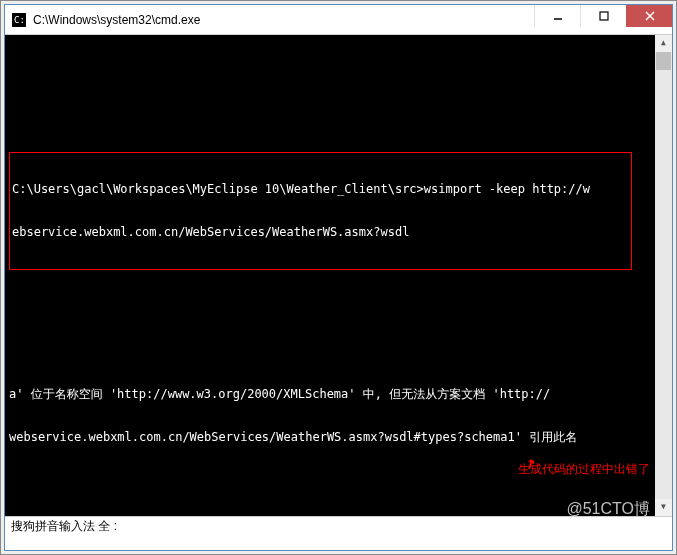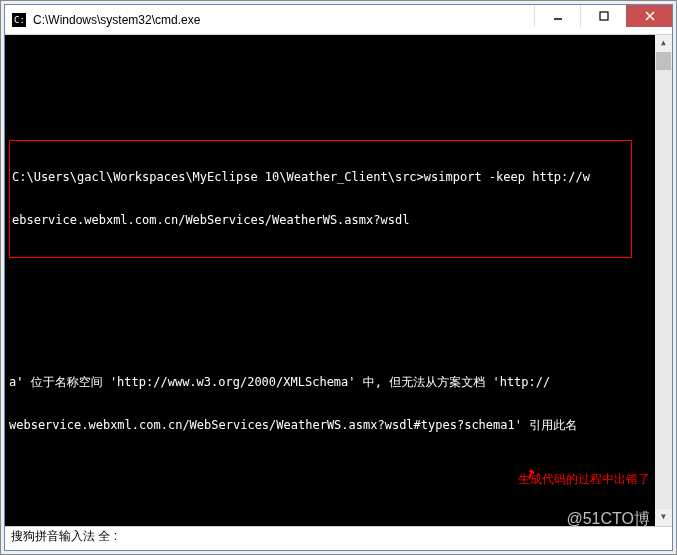--- a/index.html
+++ b/index.html
@@ -92,21 +92,21 @@
     display: flex;
     align-items: center;
     justify-content: center;
     font-size: 8px;
     color: #555;
   }
   .sb-track { flex: 1; background: #e8e8e8; position: relative; width: 100%; }
   .sb-thumb { position: absolute; top: 0; left: 1px; right: 1px; height: 18px; background: #c0c0c0; }
   .redbox {
     border: 1.5px solid #f00;
-    margin: 1px 20px 1px 0;
+    margin: 13px 20px 1px 0;
     padding: 0 2px;
   }
   .annotation {
     position: absolute;
     right: 22px;
     bottom: 40px;
     color: #f00;
     font-family: "SimSun","NSimSun",sans-serif;
     font-size: 12px;
   }
@@ -121,21 +121,21 @@
   }
   .watermark {
     position: absolute;
     right: 22px;
     bottom: 0;
     color: #bfbfbf;
     font-size: 16px;
     font-family: Liberation Sans, sans-serif;
   }
   .ime-bar {
-    height: 24px;
+    height: 34px;
     background: #fff;
     border-top: 1px solid #ccc;
     font-size: 12px;
     font-family: "SimSun","NSimSun",sans-serif;
     padding: 1px 6px;
     color: #000;
   }
   .term-content { padding-right: 20px; }
   .line { display: block; }
   .blank { height: 14.5px; }

